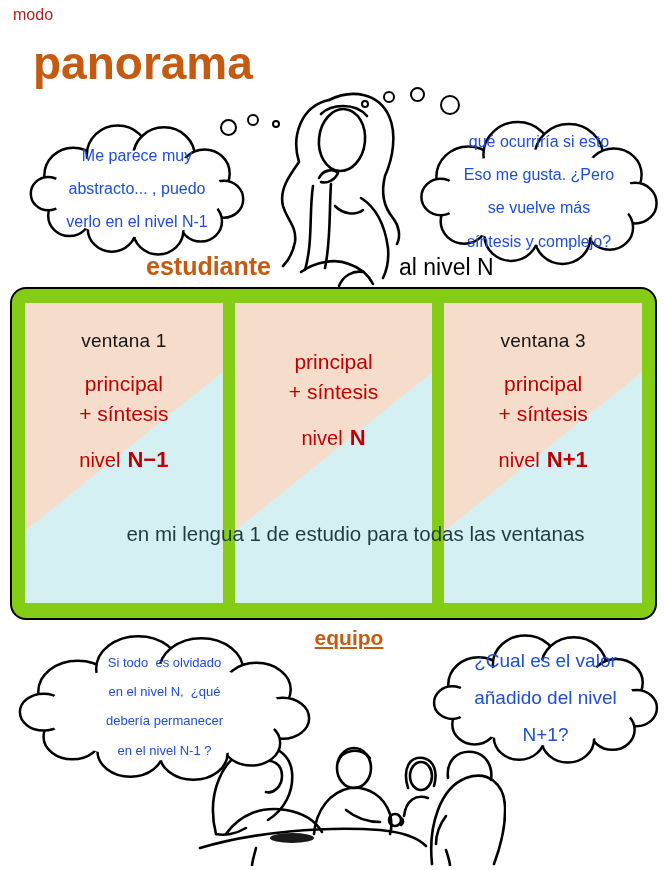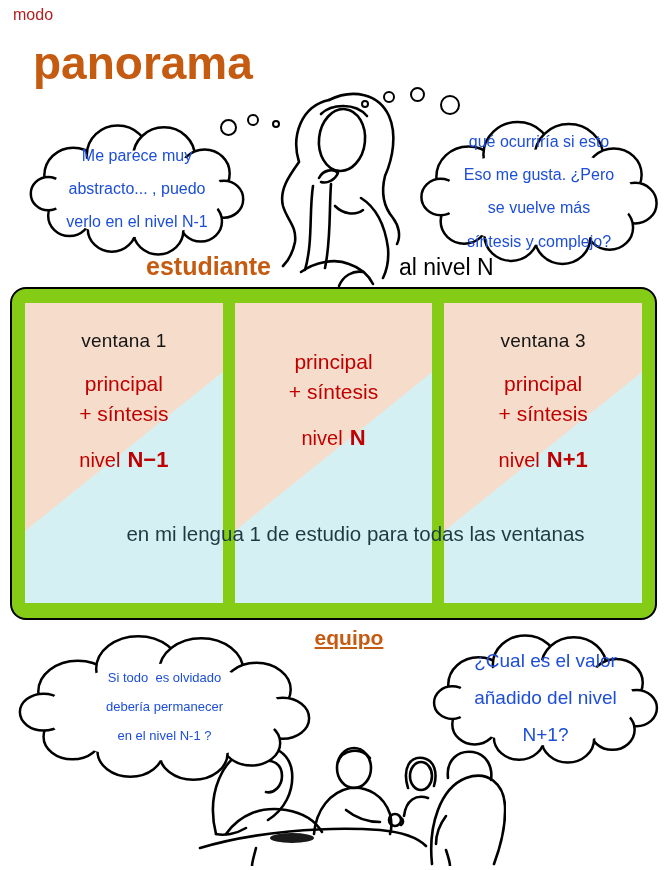--- a/index.html
+++ b/index.html
@@ -189,20 +189,21 @@
     <path d="M60,132 C58,140 56,146 56,150"></path>
     <path d="M250,134 C252,140 254,146 254,150"></path>
   </svg>
 
   <div class="cloud" style="left:12px;top:630px;width:305px;height:156px">
     <svg class="cloud-svg" viewBox="2 2 232 152" preserveAspectRatio="none">
         <use href="#cloudshape"></use>
       </svg>
     <div class="cloud-text" style="font-size:13px">
       <div class="cloud-line">Si todo  es olvidado</div>
+      <div class="cloud-line">en el nivel N,  ¿qué</div>
       <div class="cloud-line">debería permanecer</div>
       <div class="cloud-line">en el nivel N-1 ?</div>
     </div>
   </div>
 
   <div class="cloud" style="left:428px;top:630px;width:235px;height:138px">
     <svg class="cloud-svg" viewBox="2 2 232 152" preserveAspectRatio="none">
         <use href="#cloudshape"></use>
       </svg>
     <div class="cloud-text" style="font-size:19px">

